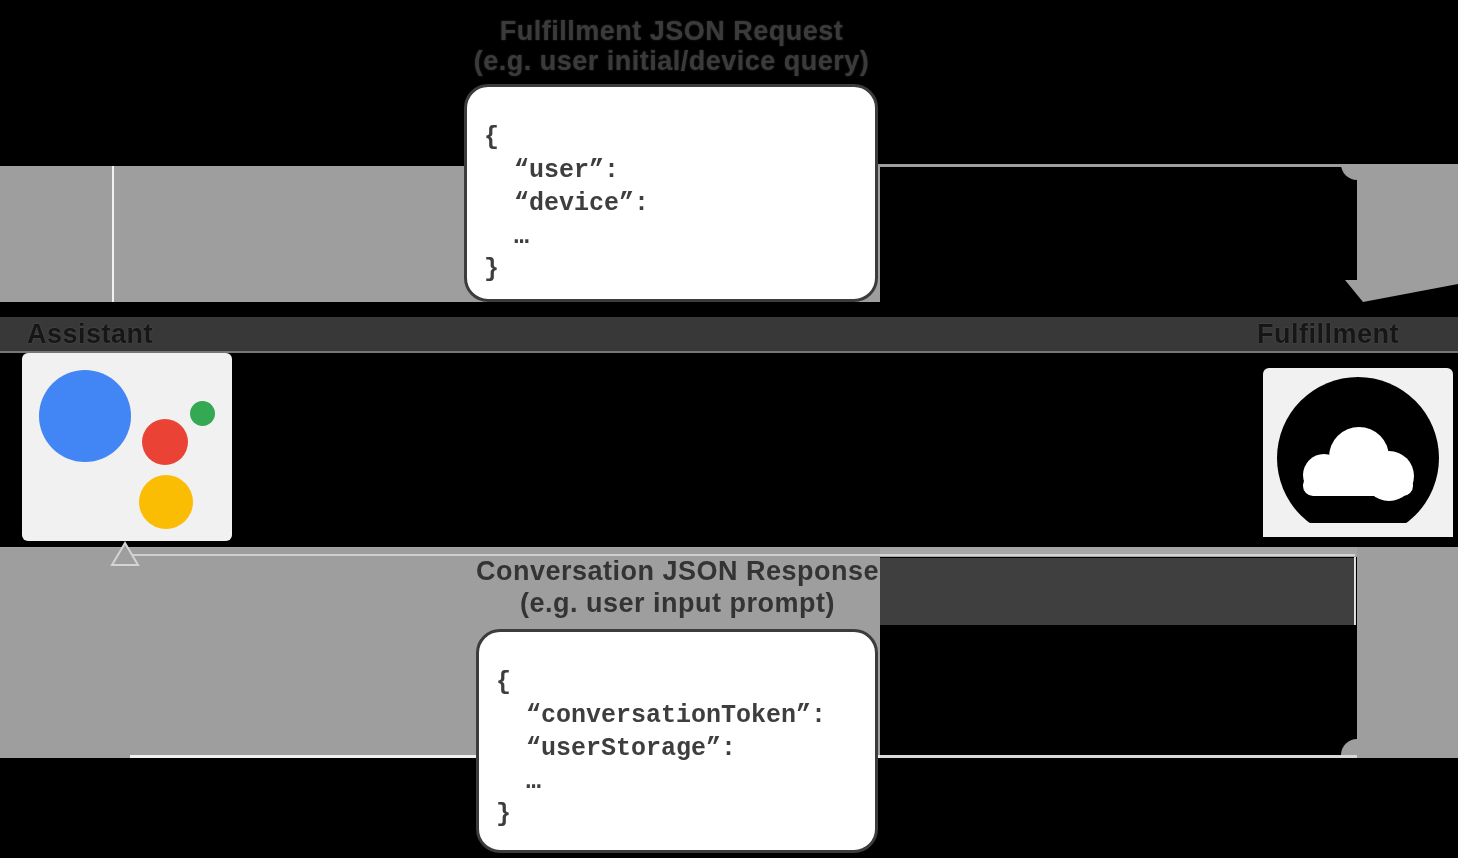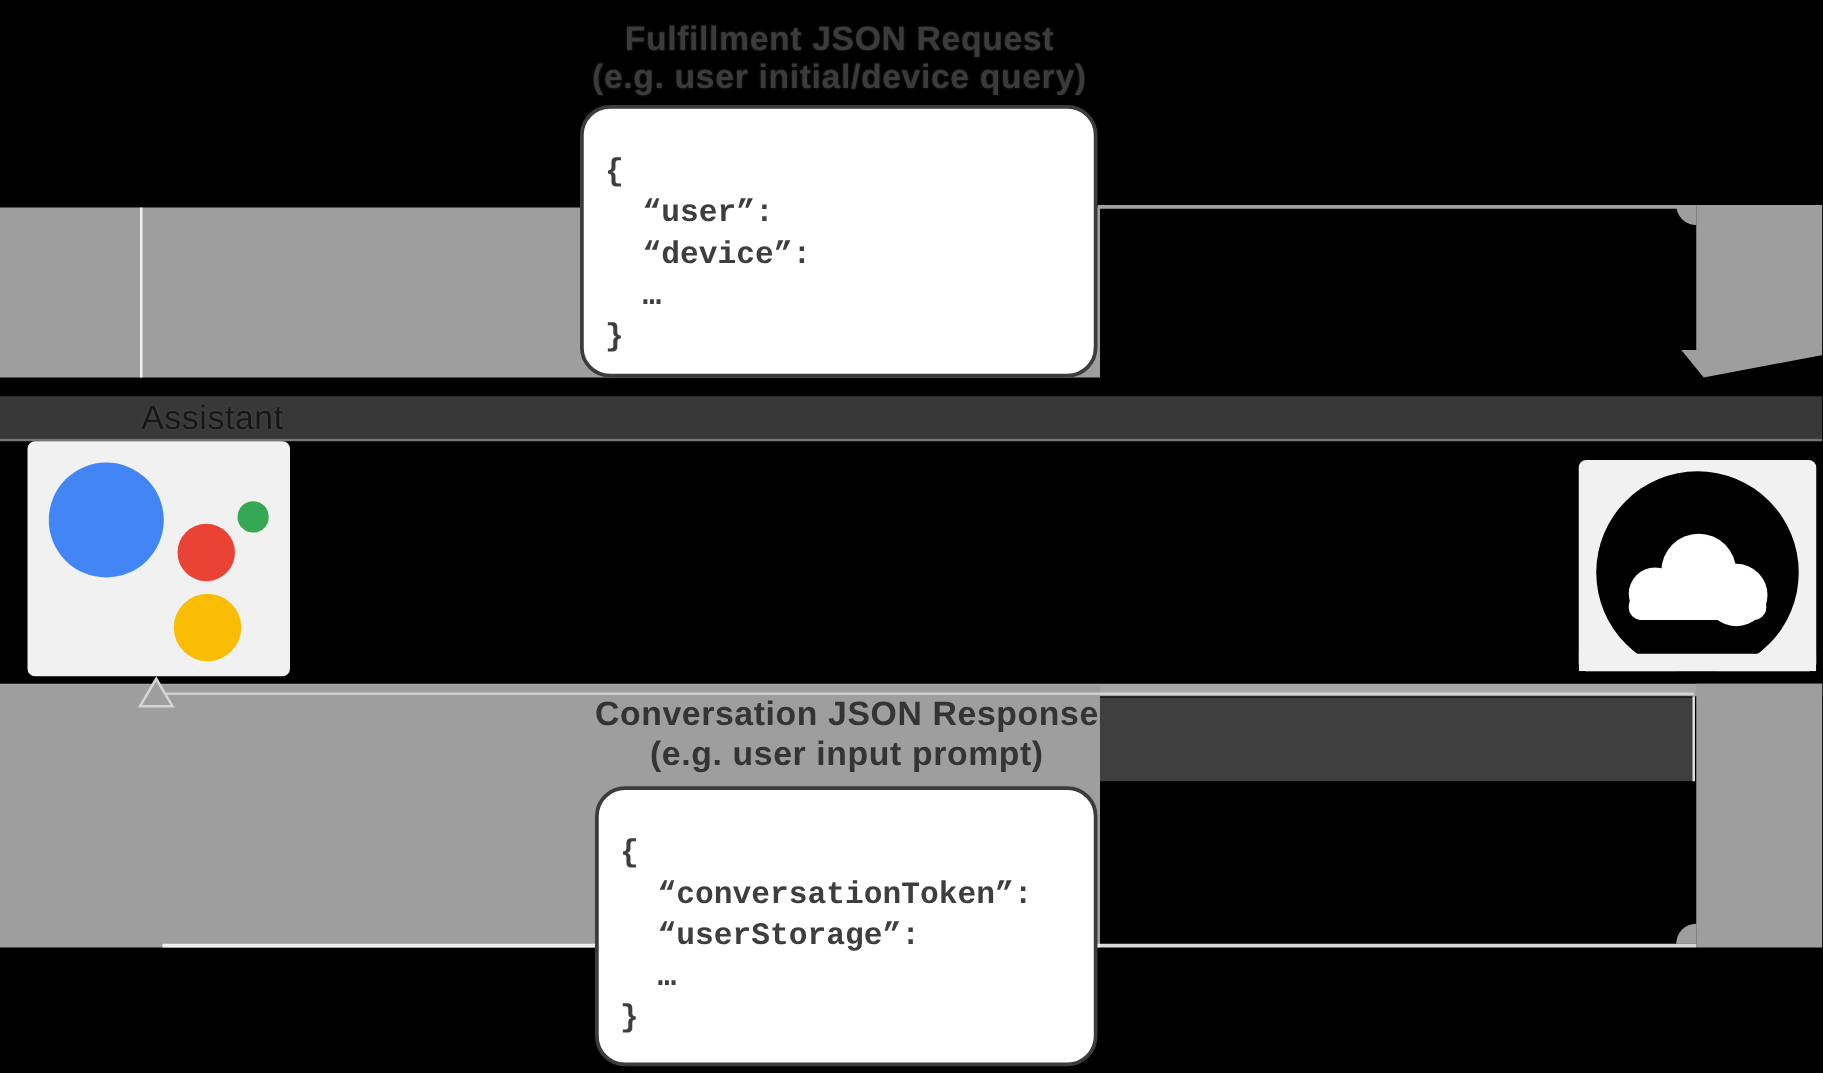--- a/index.html
+++ b/index.html
@@ -15,22 +15,22 @@
   .whiteline{background:rgba(255,255,255,.85);}
   .softwhiteline{background:rgba(255,255,255,.5);}
   
   .corner-tr{background:#9e9e9e;border-bottom-left-radius:16px;}
   .corner-br{background:#9e9e9e;border-top-left-radius:16px;}
   
   .flow-label{color:#3b3b3b;font-weight:bold;font-size:27px;line-height:30px;
               text-align:center;white-space:nowrap;letter-spacing:0.5px;
               text-shadow:0 0 2px rgba(255,255,255,.18);}
   .flow-label.on-gray{color:#343434;text-shadow:none;}
-  .entity-label{color:#161616;font-weight:normal;font-size:27px;line-height:32px;
-                text-align:right;white-space:nowrap;letter-spacing:0.5px;
+  .entity-label{color:#161616;font-weight:bold;font-size:27px;line-height:32px;
+                text-align:left;white-space:nowrap;letter-spacing:0.5px;
                 text-shadow:0 0 2px rgba(255,255,255,.15);}
   
   .codebox{background:#ffffff;border:3px solid #3c3c3c;border-radius:24px;box-sizing:border-box;}
   .code{font-family:"Liberation Mono",monospace;font-weight:bold;font-size:25px;
         line-height:33px;color:#3e3e3e;white-space:pre;margin:0;padding:34px 0 0 17px;}
   
   .card{background:#f1f1f1;border-radius:6px;}
   .circle{position:absolute;border-radius:50%;}
 </style>
 </head>
@@ -54,20 +54,21 @@
     <pre class="code">{
   “user”:
   “device”:
   …
 }</pre>
   </div>
 
   <div class="abs darkband" style="left:0;top:317px;width:1458px;height:34px;"></div>
   <div class="abs thinline" style="left:0;top:351px;width:1458px;height:2px;opacity:.75;"></div>
   <div class="abs entity-label" style="left:27px;top:318px;width:200px;">Assistant</div>
+  <div class="abs entity-label" style="left:1257px;top:318px;width:200px;">Fulfillment</div>
 
   <div class="abs card" style="left:22px;top:353px;width:210px;height:188px;">
     <div class="circle" style="left:17px;top:17px;width:92px;height:92px;background:#4285f4;"></div>
     <div class="circle" style="left:120px;top:66px;width:46px;height:46px;background:#ea4335;"></div>
     <div class="circle" style="left:168px;top:48px;width:25px;height:25px;background:#34a853;"></div>
     <div class="circle" style="left:117px;top:122px;width:54px;height:54px;background:#fbbc04;"></div>
   </div>
 
   <div class="abs card" style="left:1263px;top:368px;width:190px;height:169px;">
     <svg width="190" height="169" viewBox="0 0 190 169">

